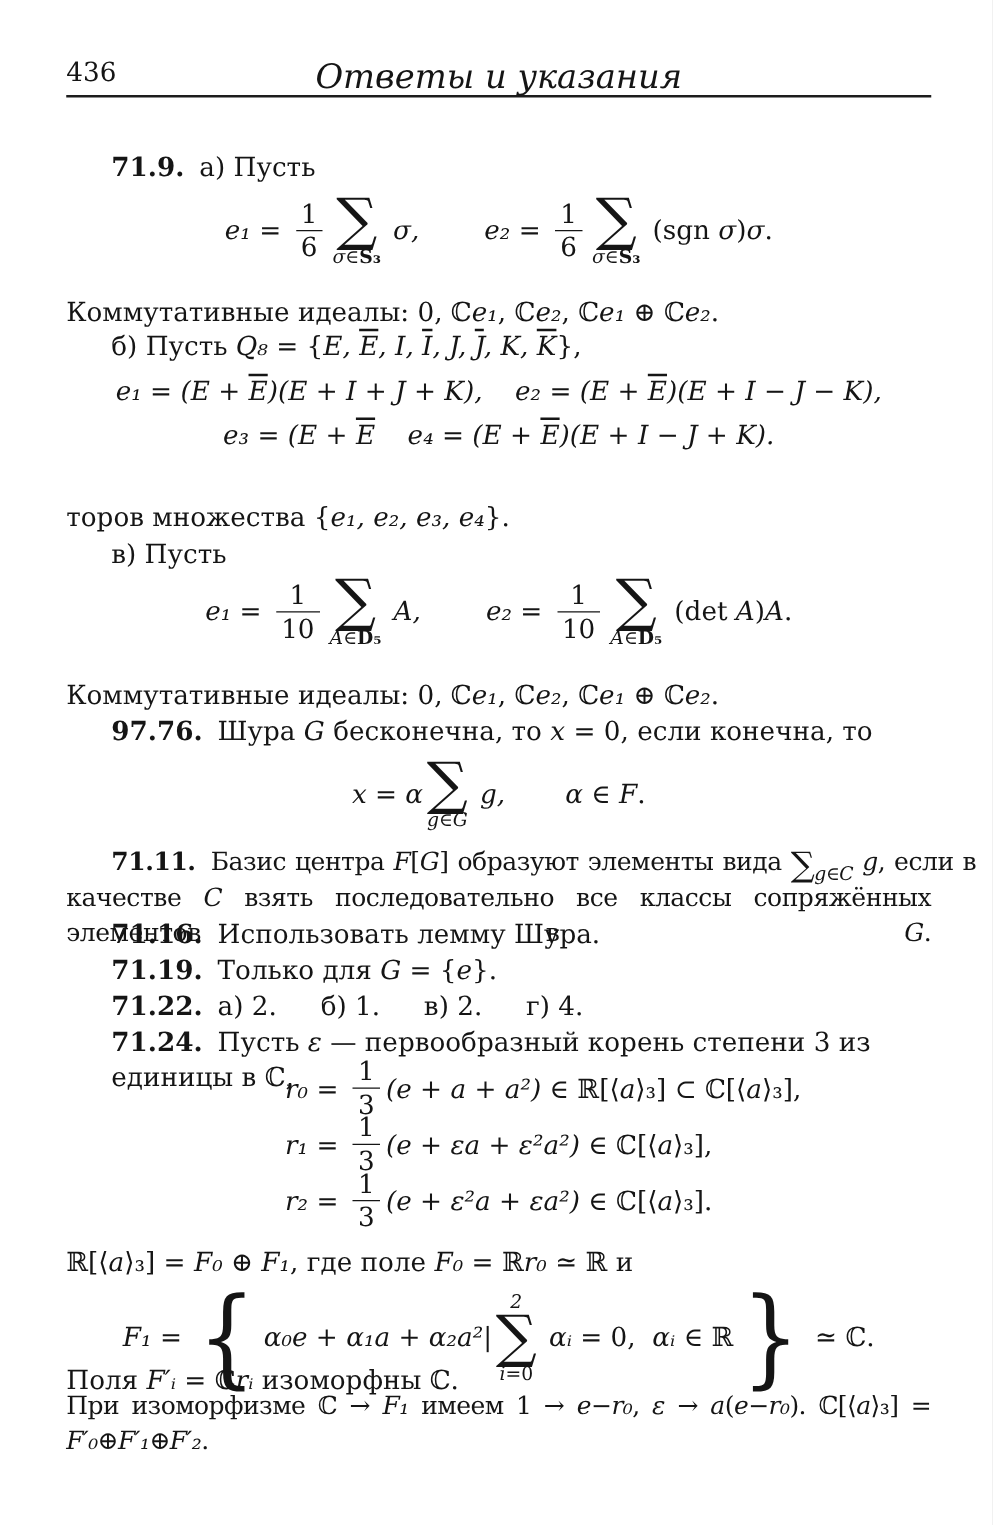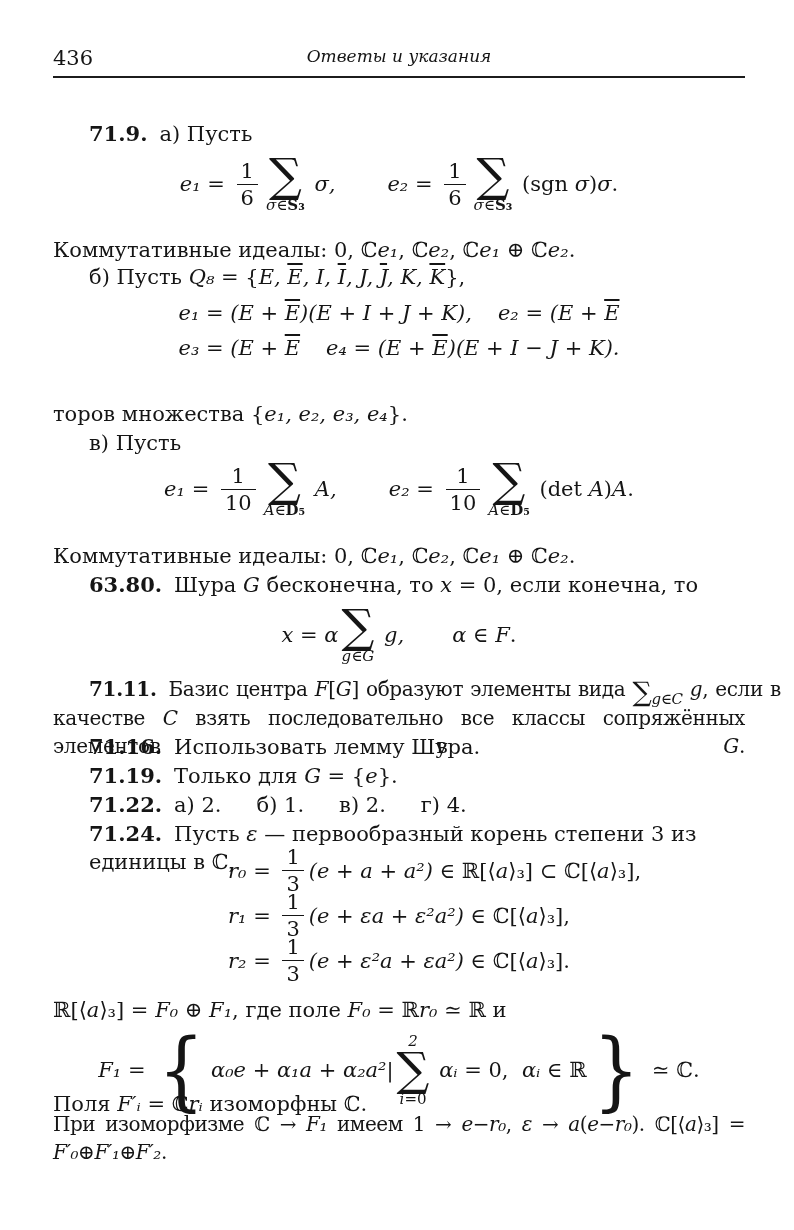--- a/index.html
+++ b/index.html
@@ -12,21 +12,21 @@
   .vtight{font-size:20px;letter-spacing:-0.45px;}
   .pnum{font-weight:bold;margin-right:12px;}
   .tk-it{font-style:italic;}
   .tk-up{font-style:normal;}
   .tk-b{font-weight:bold;font-style:normal;}
   .tk-ol{font-style:italic;text-decoration:overline;}
   
   .header{position:absolute;top:46px;left:53px;width:692px;height:30px;
           border-bottom:2.6px solid #1c1c1c;}
   .pageno{position:absolute;left:0;top:0;font-size:21px;}
-  .runtitle{position:absolute;left:0;right:0;top:0;text-align:center;font-style:italic;font-size:17px;}
+  .runtitle{position:absolute;left:0;right:0;top:0;text-align:center;font-style:italic;font-size:27px;}
   
   .display{position:absolute;left:53px;width:692px;display:flex;justify-content:center;align-items:center;}
   .eqpart{display:inline-flex;align-items:center;white-space:pre;}
   .frac{display:inline-block;text-align:center;vertical-align:middle;margin:0 5px;font-style:normal;}
   .frac .num{display:block;padding:0 4px 2px;line-height:22px;}
   .frac .den{display:block;border-top:1.5px solid #151515;padding:2px 4px 0;line-height:22px;}
   .bigop{display:inline-flex;flex-direction:column;align-items:center;margin:0 3px;}
   .bigop .over{font-size:15px;line-height:15px;font-style:italic;}
   .bigop .sumglyph{font-size:46px;line-height:40px;font-style:normal;}
   .bigop .under{font-size:15px;line-height:15px;margin-top:3px;white-space:nowrap;}
@@ -65,21 +65,21 @@
       <span><span class="tk-up"> (sgn </span><span class="tk-it">σ</span><span class="tk-up">)</span><span class="tk-it">σ</span><span class="tk-up">.</span></span>
     </span>
   </div>
 
   <div class="abs" style="top:236px;"><span class="tk-up">Коммутативные идеалы: 0, ℂ</span><span class="tk-it">e₁</span><span class="tk-up">, ℂ</span><span class="tk-it">e₂</span><span class="tk-up">, ℂ</span><span class="tk-it">e₁</span><span class="tk-up"> ⊕ ℂ</span><span class="tk-it">e₂</span><span class="tk-up">.</span></div>
 
   <div class="abs indent" style="top:263px;"><span class="tk-up">б) Пусть </span><span class="tk-it">Q₈</span><span class="tk-up"> = {</span><span class="tk-it">E, </span><span class="tk-ol">E</span><span class="tk-it">, I, </span><span class="tk-ol">I</span><span class="tk-it">, J, </span><span class="tk-ol">J</span><span class="tk-it">, K, </span><span class="tk-ol">K</span><span class="tk-up">},</span></div>
 
   <div class="display" style="top:296px;height:34px;gap:26px;">
     <span class="eqpart"><span class="tk-it">e₁ = (E + </span><span class="tk-ol">E</span><span class="tk-it">)(E + I + J + K),</span></span>
-    <span class="eqpart"><span class="tk-it">e₂ = (E + </span><span class="tk-ol">E</span></span>
+    <span class="eqpart"><span class="tk-it">e₂ = (E + </span><span class="tk-ol">E</span><span class="tk-it">)(E + I − J − K),</span></span>
   </div>
   <div class="display" style="top:331px;height:34px;gap:26px;">
     <span class="eqpart"><span class="tk-it">e₃ = (E + </span><span class="tk-ol">E</span></span>
     <span class="eqpart"><span class="tk-it">e₄ = (E + </span><span class="tk-ol">E</span><span class="tk-it">)(E + I − J + K).</span></span>
   </div>
 
   <div class="abs" style="top:400px;"><span class="tk-up">торов множества {</span><span class="tk-it">e₁, e₂, e₃, e₄</span><span class="tk-up">}.</span></div>
 
   <div class="abs indent" style="top:429px;"><span class="tk-up">в) Пусть</span></div>
 
@@ -94,21 +94,21 @@
       <span><span class="tk-it">e₂</span><span class="tk-up"> = </span></span>
       <span class="frac"><span class="num">1</span><span class="den">10</span></span>
       <span class="bigop"><span class="sumglyph">∑</span><span class="under"><span class="tk-it">A</span><span class="tk-up">∈</span><span class="tk-b">D₅</span></span></span>
       <span><span class="tk-up"> (det </span><span class="tk-it">A</span><span class="tk-up">)</span><span class="tk-it">A</span><span class="tk-up">.</span></span>
     </span>
   </div>
 
   <div class="abs" style="top:542px;"><span class="tk-up">Коммутативные идеалы: 0, ℂ</span><span class="tk-it">e₁</span><span class="tk-up">, ℂ</span><span class="tk-it">e₂</span><span class="tk-up">, ℂ</span><span class="tk-it">e₁</span><span class="tk-up"> ⊕ ℂ</span><span class="tk-it">e₂</span><span class="tk-up">.</span></div>
 
   <div class="abs indent" style="top:571px;">
-    <span class="pnum">63.80.</span><span><span class="tk-up">Шура </span><span class="tk-it">G</span><span class="tk-up"> бесконечна, то </span><span class="tk-it">x</span><span class="tk-up"> = 0, если конечна, то</span></span>
+    <span class="pnum">97.76.</span><span><span class="tk-up">Шура </span><span class="tk-it">G</span><span class="tk-up"> бесконечна, то </span><span class="tk-it">x</span><span class="tk-up"> = 0, если конечна, то</span></span>
   </div>
 
   <div class="display" style="top:602px;height:66px;gap:48px;">
     <span class="eqpart">
       <span><span class="tk-it">x</span><span class="tk-up"> = </span><span class="tk-it">α</span></span>
       <span class="bigop"><span class="sumglyph">∑</span><span class="under"><span class="tk-it">g</span><span class="tk-up">∈</span><span class="tk-it">G</span></span></span>
       <span><span class="tk-it"> g,</span></span>
     </span>
     <span class="eqpart"><span class="tk-it">α</span><span class="tk-up"> ∈ </span><span class="tk-it">F</span><span class="tk-up">.</span></span>
   </div>

